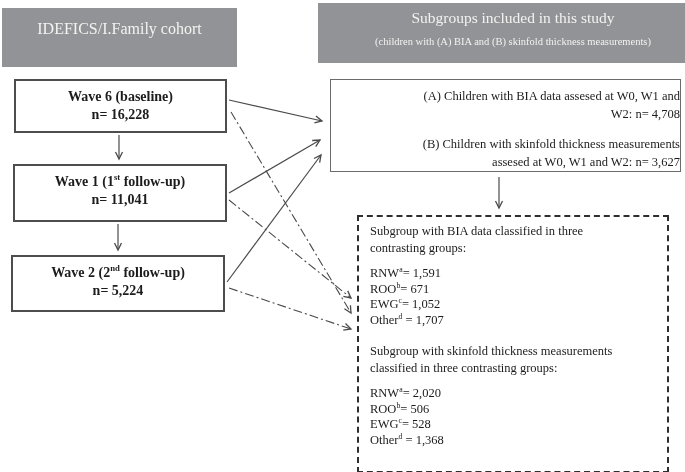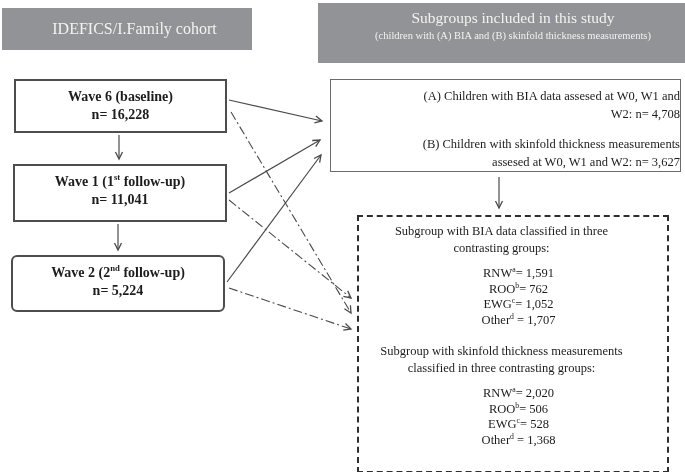--- a/index.html
+++ b/index.html
@@ -11,47 +11,47 @@
     --background:#ffffff;
   }
   html,body{margin:0;padding:0;background:var(--background);}
   .canvas{
     position:relative;width:685px;height:472px;overflow:hidden;
     background:var(--background);
     font-family:"Liberation Serif","DejaVu Serif",serif;
     color:var(--text-color);
   }
   .hdr{position:absolute;background:var(--header-bg);color:var(--header-text);text-align:center;}
-  .hdr-left{left:2px;top:8px;width:235px;height:42px;padding-left:15px;}
+  .hdr-left{left:2px;top:8px;width:235px;height:59px;}
   .hdr-left .hdr-title{font-size:16px;padding-top:12px;}
   .hdr-right{left:318px;top:3px;width:390px;height:60px;}
   .hdr-right .hdr-title{font-size:15.5px;padding-top:5px;line-height:19px;}
-  .hdr-right .hdr-sub{font-size:10.5px;line-height:13px;margin:2px auto 0 auto;max-width:300px;}
+  .hdr-right .hdr-sub{font-size:10.5px;line-height:13px;margin:8px auto 0 auto;max-width:300px;}
   .wavebox{
     position:absolute;border:2px solid var(--box-border);background:#fff;
     text-align:center;font-weight:bold;font-size:14px;line-height:18px;
   }
   .wavebox .pad{padding-top:7px;}
   .wave0{left:14px;top:79px;width:209px;height:50px;}
   .wave1{left:13px;top:164px;width:210px;height:54px;}
-  .wave2{left:11px;top:255px;width:210px;height:53px;border-radius:6px;}
+  .wave2{left:11px;top:255px;width:210px;height:53px;}
   sup{font-size:0.62em;line-height:0;}
   .bigbox{
     position:absolute;left:330px;top:79px;width:349px;height:91px;
     border:1.5px solid #6b6b6b;background:#fff;font-size:12.5px;line-height:17.5px;text-align:right;
   }
   .bigbox p{margin:0;white-space:nowrap;}
   .bigbox .pa{margin:8px 0 0 33px;}
   .bigbox .pa .l2{display:block;margin-left:26px;}
   .bigbox .pb{margin:13px 0 0 25px;}
   .bigbox .pb .l2{display:block;margin-left:20px;}
   .dashbox{
     position:absolute;left:357px;top:215px;width:297px;height:248px;
     border:2px dashed #2e2e2e;background:#fff;font-size:12.5px;
-    padding:6px 0 0 11px;box-sizing:content-box;text-align:center;
+    padding:6px 0 0 11px;box-sizing:content-box;
   }
   .dashbox .heading{margin:0 0 9px 0;max-width:263px;line-height:17px;}
   .dashbox .item{line-height:15.5px;}
   .dashbox .section2{margin-top:15px;}
   .arrows{position:absolute;left:0;top:0;pointer-events:none;}
 </style>
 </head>
 <body>
 
 <div class="canvas">
@@ -82,21 +82,21 @@
 
   <div class="bigbox">
     <p class="pa"><span class="l1">(A)  Children with BIA data assesed at W0, W1 and</span><span class="l2">W2: n= 4,708</span></p>
     <p class="pb"><span class="l1">(B) Children with skinfold thickness measurements</span><span class="l2">assesed at W0, W1 and W2: n= 3,627</span></p>
   </div>
 
   <div class="dashbox">
     <div class="section1">
       <p class="heading">Subgroup with BIA data classified in three contrasting groups:</p>
       <div class="item"><span>RNW</span><sup>a</sup><span>= 1,591</span></div>
-      <div class="item"><span>ROO</span><sup>b</sup><span>= 762</span></div>
+      <div class="item"><span>ROO</span><sup>b</sup><span>= 671</span></div>
       <div class="item"><span>EWG</span><sup>c</sup><span>= 1,052</span></div>
       <div class="item"><span>Other</span><sup>d</sup><span> = 1,707</span></div>
     </div>
     <div class="section2">
       <p class="heading">Subgroup with skinfold thickness measurements classified in three contrasting groups:</p>
       <div class="item"><span>RNW</span><sup>a</sup><span>= 2,020</span></div>
       <div class="item"><span>ROO</span><sup>b</sup><span>= 506</span></div>
       <div class="item"><span>EWG</span><sup>c</sup><span>= 528</span></div>
       <div class="item"><span>Other</span><sup>d</sup><span> = 1,368</span></div>
     </div>

